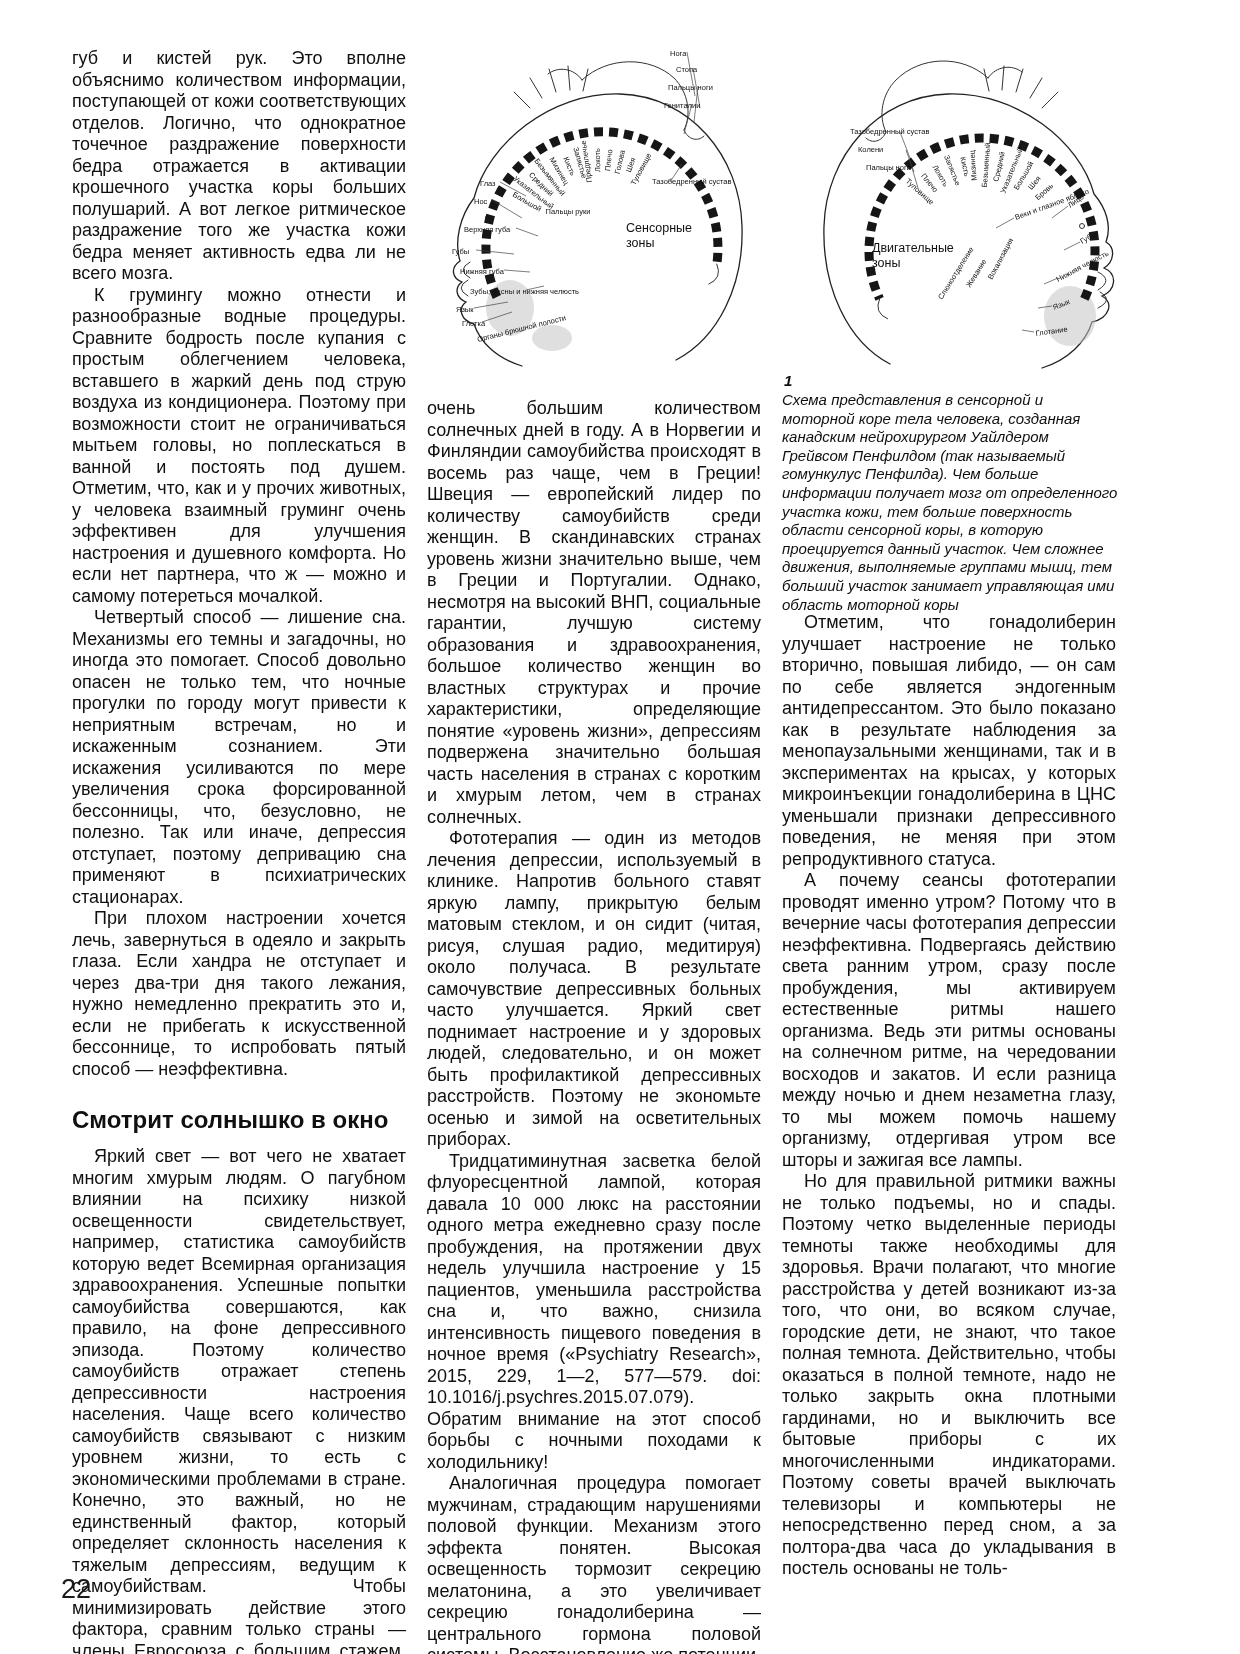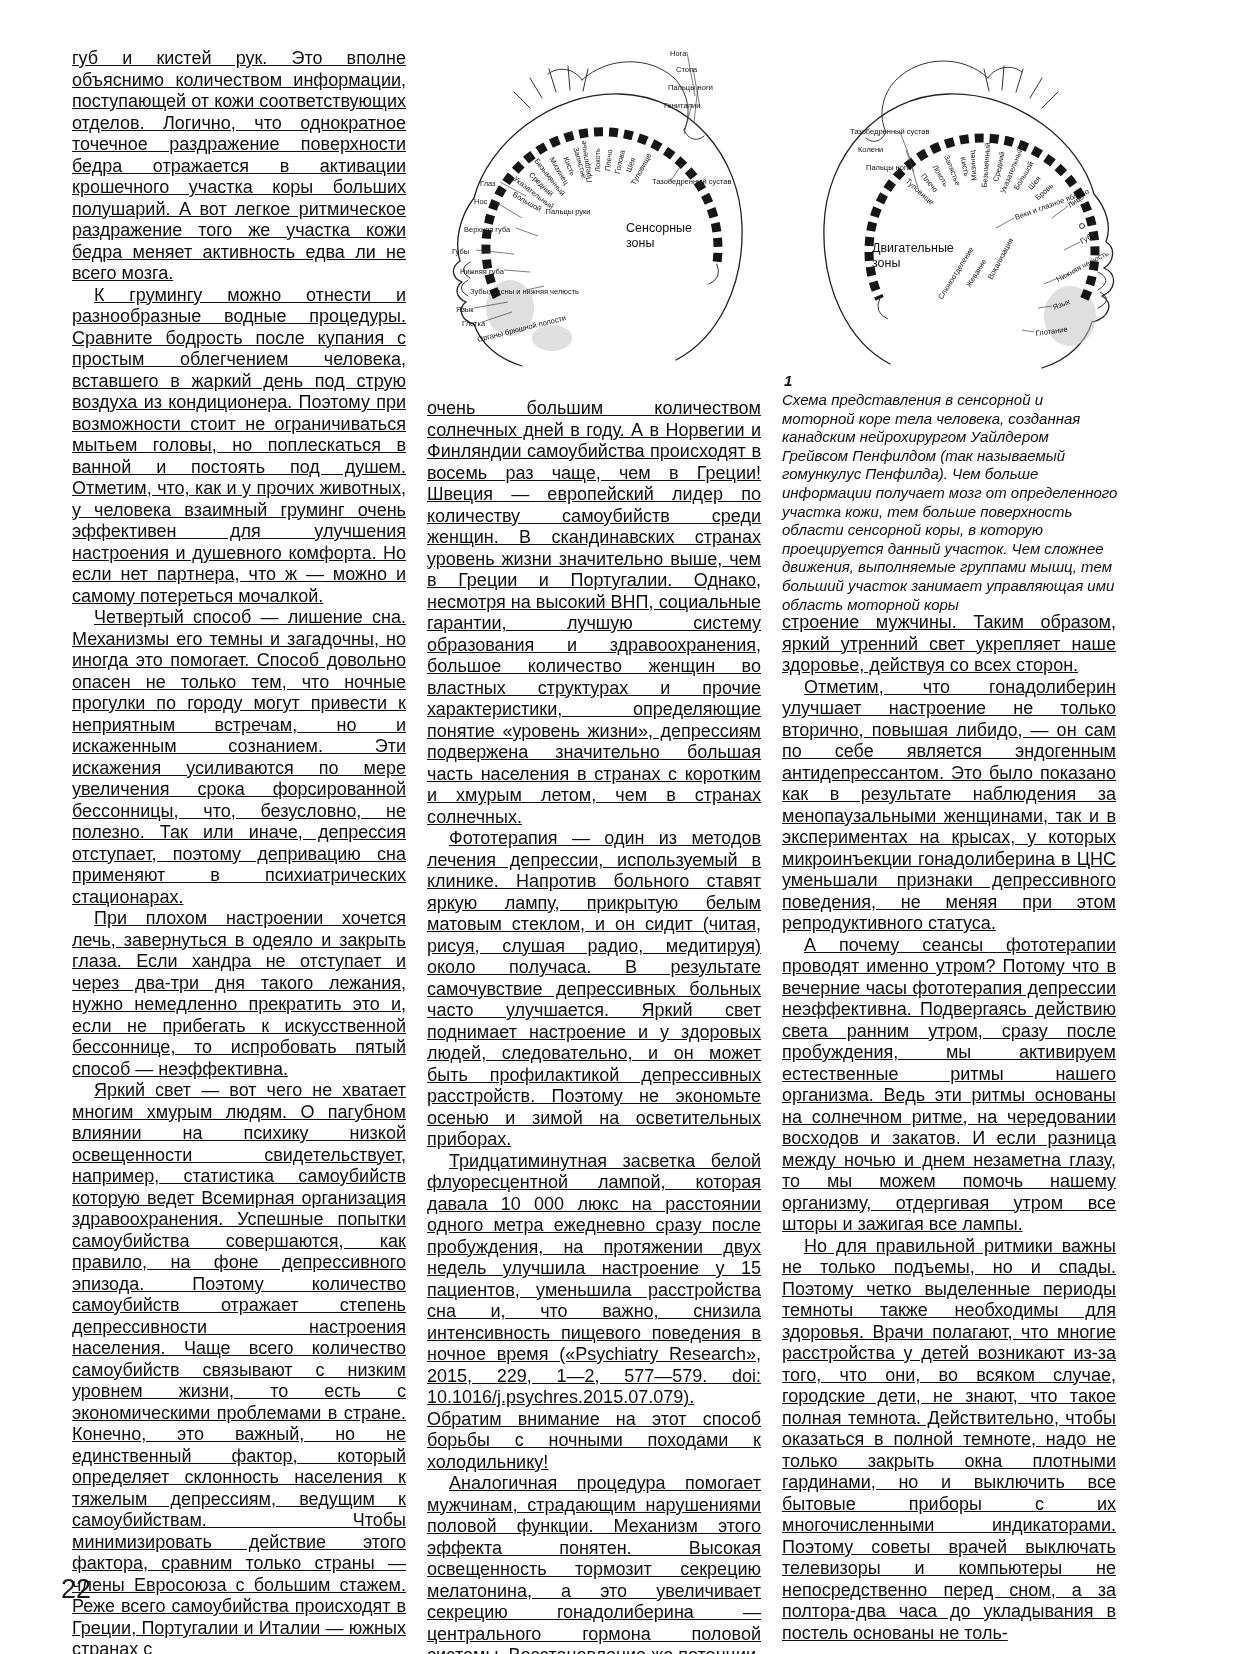--- a/index.html
+++ b/index.html
@@ -2,21 +2,21 @@
 <html><head>
 <meta charset="utf-8">
 <style>
   html,body{margin:0;padding:0;}
   body{
     width:1240px;height:1654px;position:relative;background:#ffffff;
     font-family:"Liberation Sans",sans-serif;color:#101010;
     -webkit-font-smoothing:antialiased;
   }
   .col{position:absolute;width:334px;text-align:justify;font-size:18px;line-height:21.5px;}
-  .col p{margin:0;text-decoration:underline;}
+  .col p{margin:0;}
   .col p.ind{text-indent:22px;}
   h2.section{font-size:24px;line-height:27px;font-weight:bold;margin:26px 0 13px 0;text-align:left;letter-spacing:0;}
   #col1{left:72px;top:48px;}
   #col2{left:427px;top:398px;}
   #col3{left:782px;top:612px;}
   .figure{position:absolute;left:430px;top:36px;width:706px;height:356px;}
   .fignum{position:absolute;left:784px;top:372px;font-size:15px;font-style:italic;font-weight:bold;}
   .caption{position:absolute;left:782px;top:391px;width:336px;font-size:15px;line-height:18.6px;font-style:italic;text-align:left;}
   .pagenum{position:absolute;left:61px;top:1574px;font-size:27px;color:#1a1a1a;}
   svg .outline{fill:none;stroke:#222;stroke-width:1.3;stroke-linecap:round;}
@@ -129,30 +129,30 @@
 </div>
 
 <div class="fignum">1</div>
 <div class="caption">Схема представления в сенсорной и моторной коре тела человека, созданная канадским нейрохирургом Уайлдером Грейвсом Пенфилдом (так называемый гомункулус Пенфилда). Чем больше информации получает мозг от определенного участка кожи, тем больше поверхность области сенсорной коры, в которую проецируется данный участок. Чем сложнее движения, выполняемые группами мышц, тем больший участок занимает управляющая ими область моторной коры</div>
 
 <div id="col1" class="col">
   <p>губ и кистей рук. Это вполне объяснимо количеством информации, поступающей от кожи соответствующих отделов. Логично, что однократное точечное раздражение поверхности бедра отражается в активации крошечного участка коры больших полушарий. А вот легкое ритмическое раздражение того же участка кожи бедра меняет активность едва ли не всего мозга.</p>
   <p class="ind">К грумингу можно отнести и разнообразные водные процедуры. Сравните бодрость после купания с простым облегчением человека, вставшего в жаркий день под струю воздуха из кондиционера. Поэтому при возможности стоит не ограничиваться мытьем головы, но поплескаться в ванной и постоять под душем. Отметим, что, как и у прочих животных, у человека взаимный груминг очень эффективен для улучшения настроения и душевного комфорта. Но если нет партнера, что ж — можно и самому потереться мочалкой.</p>
   <p class="ind">Четвертый способ — лишение сна. Механизмы его темны и загадочны, но иногда это помогает. Способ довольно опасен не только тем, что ночные прогулки по городу могут привести к неприятным встречам, но и искаженным сознанием. Эти искажения усиливаются по мере увеличения срока форсированной бессонницы, что, безусловно, не полезно. Так или иначе, депрессия отступает, поэтому депривацию сна применяют в психиатрических стационарах.</p>
   <p class="ind">При плохом настроении хочется лечь, завернуться в одеяло и закрыть глаза. Если хандра не отступает и через два-три дня такого лежания, нужно немедленно прекратить это и, если не прибегать к искусственной бессоннице, то испробовать пятый способ — неэффективна.</p>
+  <h2 class="section">Смотрит солнышко в окно</h2>
   <p class="ind">Яркий свет — вот чего не хватает многим хмурым людям. О пагубном влиянии на психику низкой освещенности свидетельствует, например, статистика самоубийств которую ведет Всемирная организация здравоохранения. Успешные попытки самоубийства совершаются, как правило, на фоне депрессивного эпизода. Поэтому количество самоубийств отражает степень депрессивности настроения населения. Чаще всего количество самоубийств связывают с низким уровнем жизни, то есть с экономическими проблемами в стране. Конечно, это важный, но не единственный фактор, который определяет склонность населения к тяжелым депрессиям, ведущим к самоубийствам. Чтобы минимизировать действие этого фактора, сравним только страны — члены Евросоюза с большим стажем. Реже всего самоубийства происходят в Греции, Португалии и Италии — южных странах с</p>
 </div>
 
 <div id="col2" class="col">
   <p>очень большим количеством солнечных дней в году. А в Норвегии и Финляндии самоубийства происходят в восемь раз чаще, чем в Греции! Швеция — европейский лидер по количеству самоубийств среди женщин. В скандинавских странах уровень жизни значительно выше, чем в Греции и Португалии. Однако, несмотря на высокий ВНП, социальные гарантии, лучшую систему образования и здравоохранения, большое количество женщин во властных структурах и прочие характеристики, определяющие понятие «уровень жизни», депрессиям подвержена значительно большая часть населения в странах с коротким и хмурым летом, чем в странах солнечных.</p>
   <p class="ind">Фототерапия — один из методов лечения депрессии, используемый в клинике. Напротив больного ставят яркую лампу, прикрытую белым матовым стеклом, и он сидит (читая, рисуя, слушая радио, медитируя) около получаса. В результате самочувствие депрессивных больных часто улучшается. Яркий свет поднимает настроение и у здоровых людей, следовательно, и он может быть профилактикой депрессивных расстройств. Поэтому не экономьте осенью и зимой на осветительных приборах.</p>
   <p class="ind">Тридцатиминутная засветка белой флуоресцентной лампой, которая давала 10 000 люкс на расстоянии одного метра ежедневно сразу после пробуждения, на протяжении двух недель улучшила настроение у 15 пациентов, уменьшила расстройства сна и, что важно, снизила интенсивность пищевого поведения в ночное время («Psychiatry Research», 2015, 229, 1—2, 577—579. doi: 10.1016/j.psychres.2015.07.079). Обратим внимание на этот способ борьбы с ночными походами к холодильнику!</p>
   <p class="ind">Аналогичная процедура помогает мужчинам, страдающим нарушениями половой функции. Механизм этого эффекта понятен. Высокая освещенность тормозит секрецию мелатонина, а это увеличивает секрецию гонадолиберина — центрального гормона половой системы. Восстановление же потенции, в свою очередь, очень сильно улучшает на-</p>
 </div>
 
 <div id="col3" class="col">
-  <p>строение мужчины. Таким образом, яркий утренний свет укрепляет наше здоровье, действуя со всех сторон.</p>
   <p class="ind">Отметим, что гонадолиберин улучшает настроение не только вторично, повышая либидо, — он сам по себе является эндогенным антидепрессантом. Это было показано как в результате наблюдения за менопаузальными женщинами, так и в экспериментах на крысах, у которых микроинъекции гонадолиберина в ЦНС уменьшали признаки депрессивного поведения, не меняя при этом репродуктивного статуса.</p>
   <p class="ind">А почему сеансы фототерапии проводят именно утром? Потому что в вечерние часы фототерапия депрессии неэффективна. Подвергаясь действию света ранним утром, сразу после пробуждения, мы активируем естественные ритмы нашего организма. Ведь эти ритмы основаны на солнечном ритме, на чередовании восходов и закатов. И если разница между ночью и днем незаметна глазу, то мы можем помочь нашему организму, отдергивая утром все шторы и зажигая все лампы.</p>
   <p class="ind">Но для правильной ритмики важны не только подъемы, но и спады. Поэтому четко выделенные периоды темноты также необходимы для здоровья. Врачи полагают, что многие расстройства у детей возникают из-за того, что они, во всяком случае, городские дети, не знают, что такое полная темнота. Действительно, чтобы оказаться в полной темноте, надо не только закрыть окна плотными гардинами, но и выключить все бытовые приборы с их многочисленными индикаторами. Поэтому советы врачей выключать телевизоры и компьютеры не непосредственно перед сном, а за полтора-два часа до укладывания в постель основаны не толь-</p>
 </div>
 
 <div class="pagenum">22</div>
 
 </body></html>

